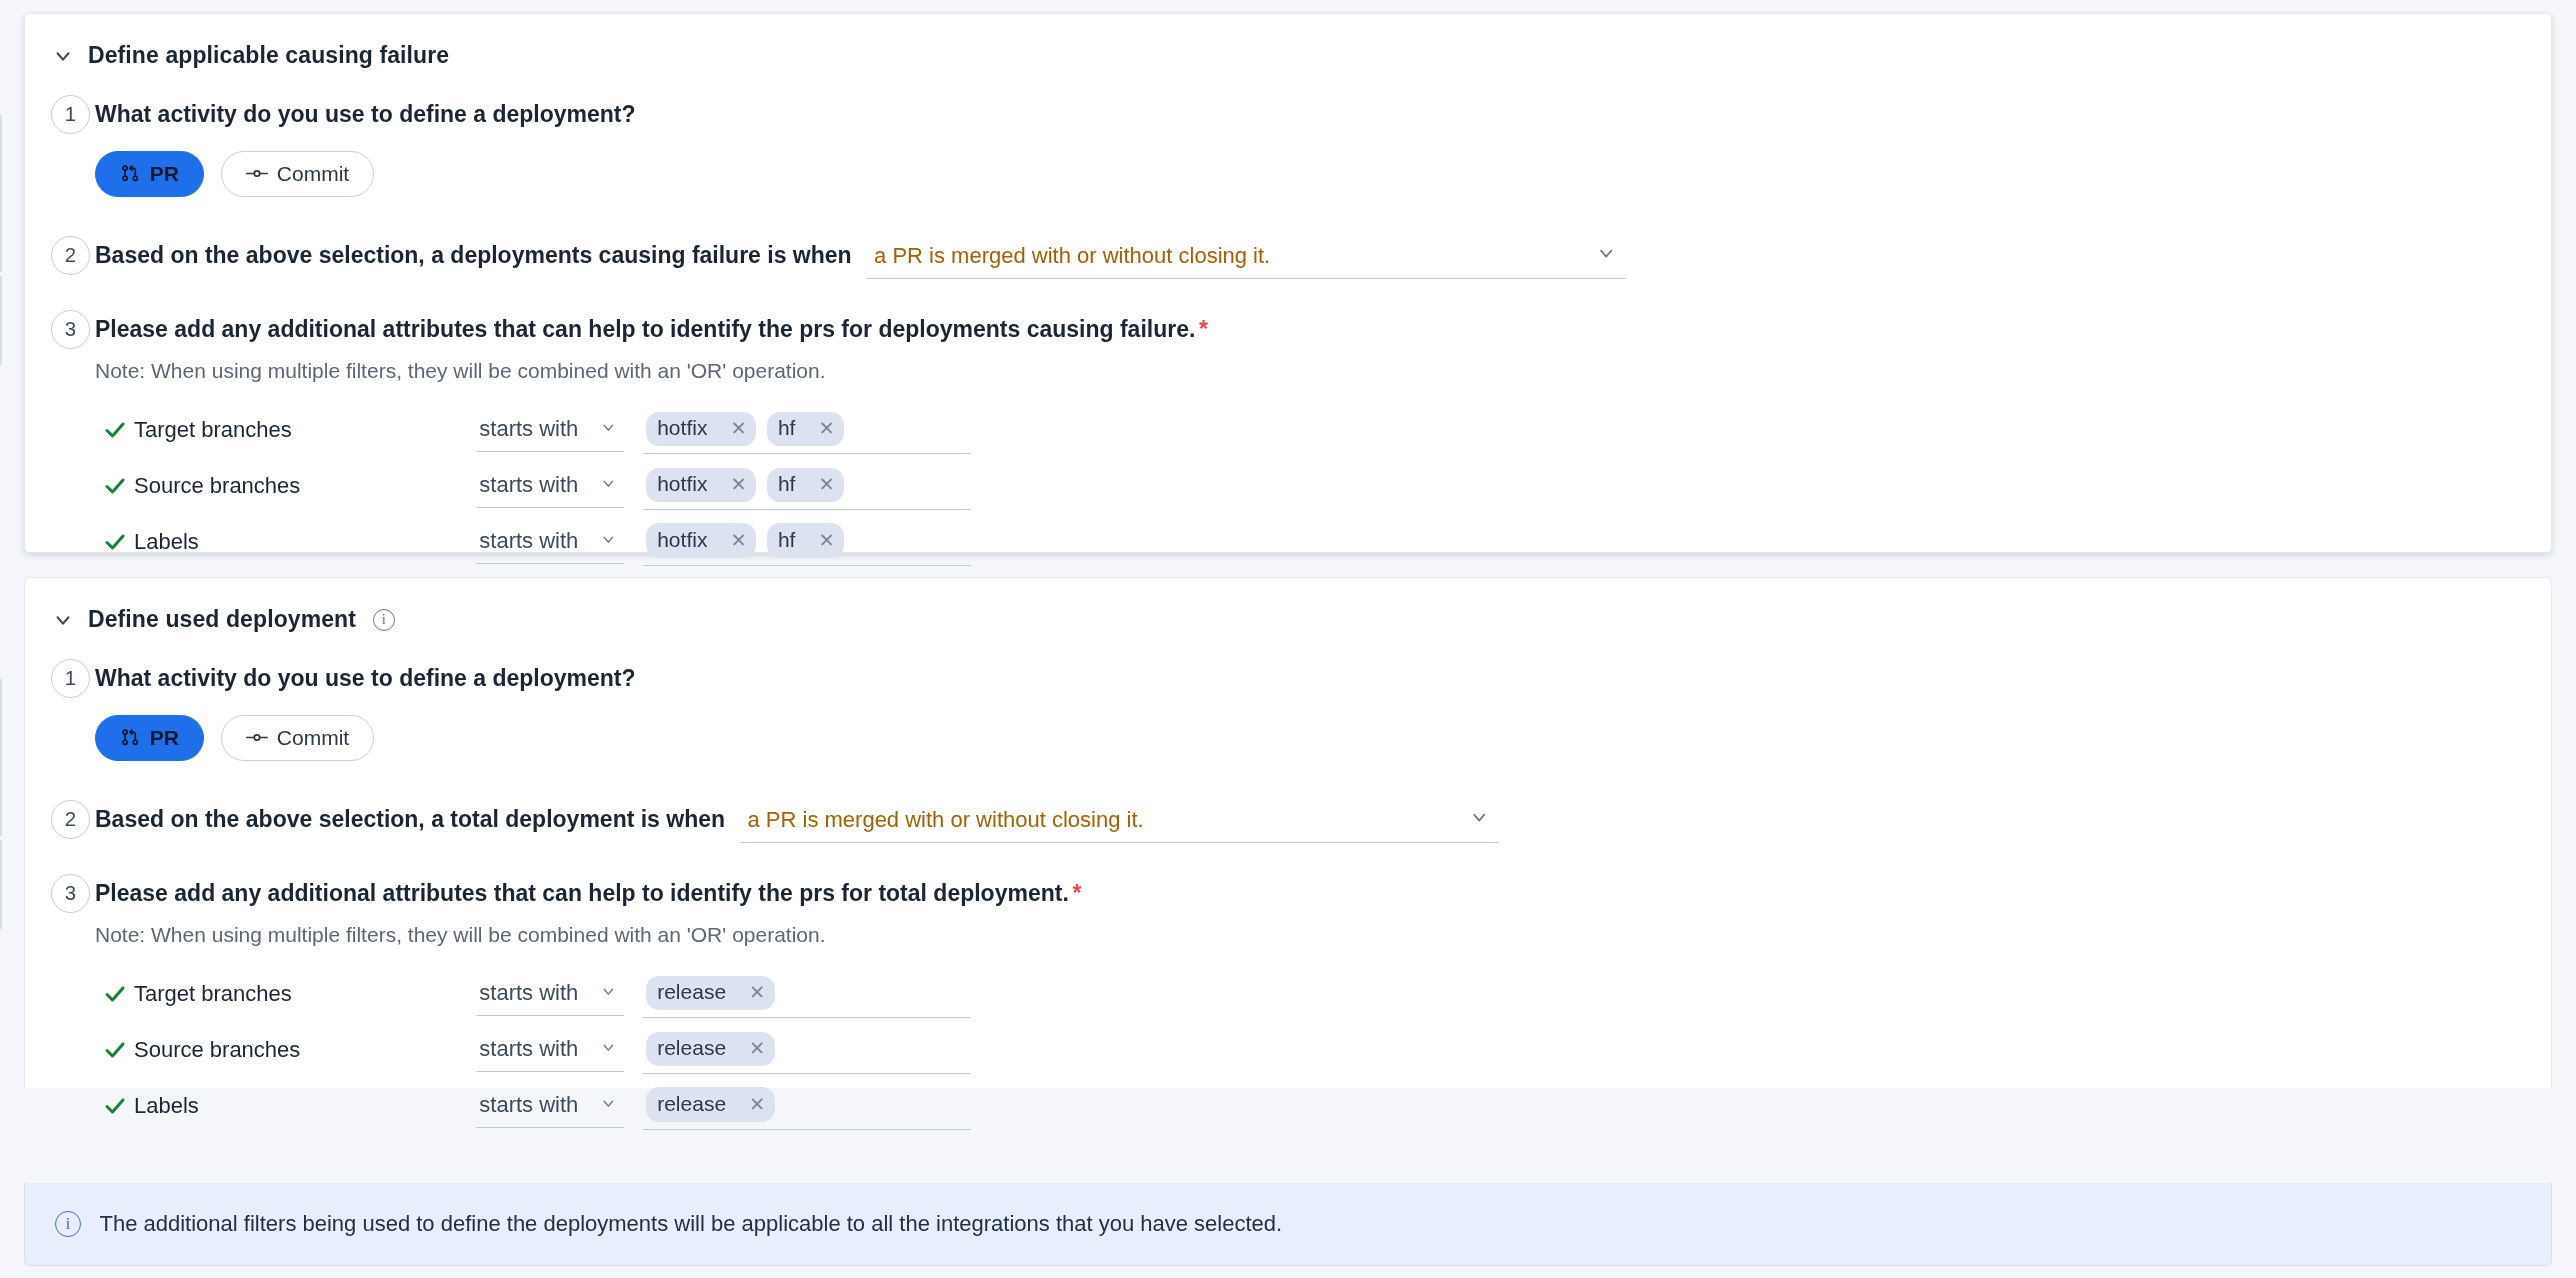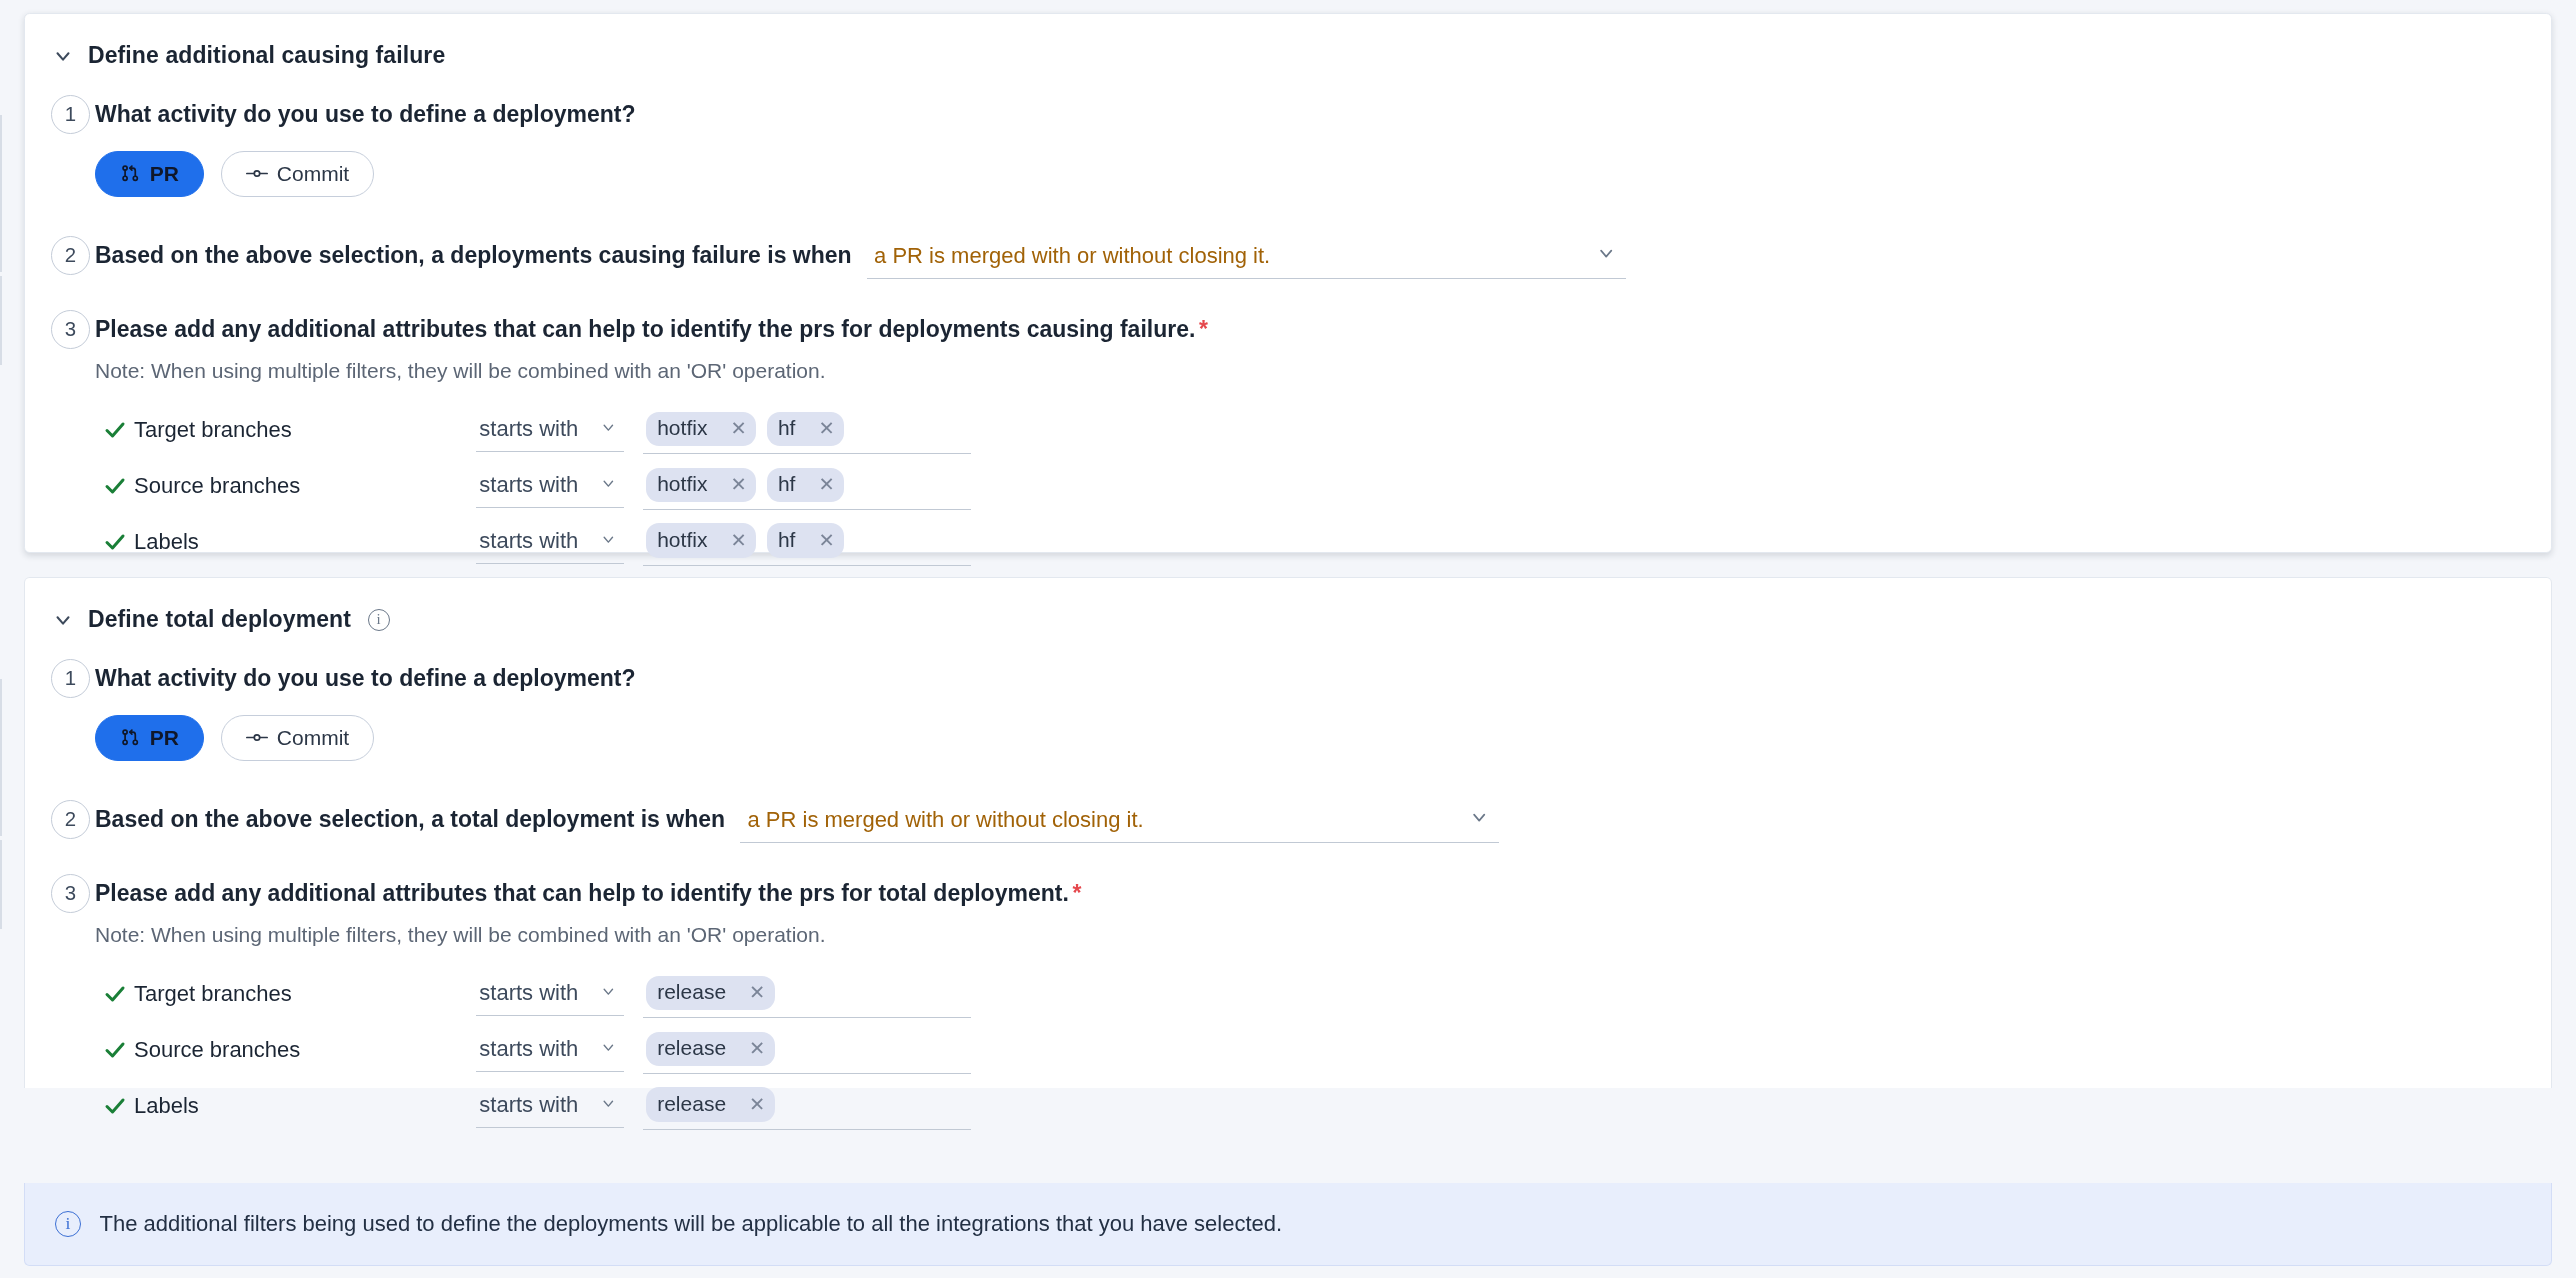--- a/index.html
+++ b/index.html
@@ -245,21 +245,21 @@
 
 <div class="page">
 
   <div class="card first">
     <div class="sec-header">
       <span class="chev">
         <svg width="22" height="22" viewBox="0 0 24 24" fill="none" stroke="currentColor" stroke-width="2.2" stroke-linecap="round" stroke-linejoin="round">
             <polyline points="6 9 12 16 18 9"></polyline>
           </svg>
       </span>
-      <span class="sec-title">Define additional causing failure</span>
+      <span class="sec-title">Define applicable causing failure</span>
     </div>
 
     <div class="steps" style="margin-top:26px;">
       <div class="connector" style="top:20.4px;height:157px;"></div>
       <div class="connector" style="top:181px;height:89px;"></div>
 
       <div class="step">
         <div class="step-num">1</div>
         <div class="step-label">What activity do you use to define a deployment?</div>
         <div class="toggle-row">
@@ -391,21 +391,21 @@
     </div>
   </div>
 
   <div class="card second">
     <div class="sec-header">
       <span class="chev">
         <svg width="22" height="22" viewBox="0 0 24 24" fill="none" stroke="currentColor" stroke-width="2.2" stroke-linecap="round" stroke-linejoin="round">
             <polyline points="6 9 12 16 18 9"></polyline>
           </svg>
       </span>
-      <span class="sec-title">Define total deployment</span>
+      <span class="sec-title">Define used deployment</span>
       <span class="info-dot">i</span>
     </div>
 
     <div class="steps" style="margin-top:26px;">
       <div class="connector" style="top:20.4px;height:157px;"></div>
       <div class="connector" style="top:181px;height:89px;"></div>
 
       <div class="step">
         <div class="step-num">1</div>
         <div class="step-label">What activity do you use to define a deployment?</div>

